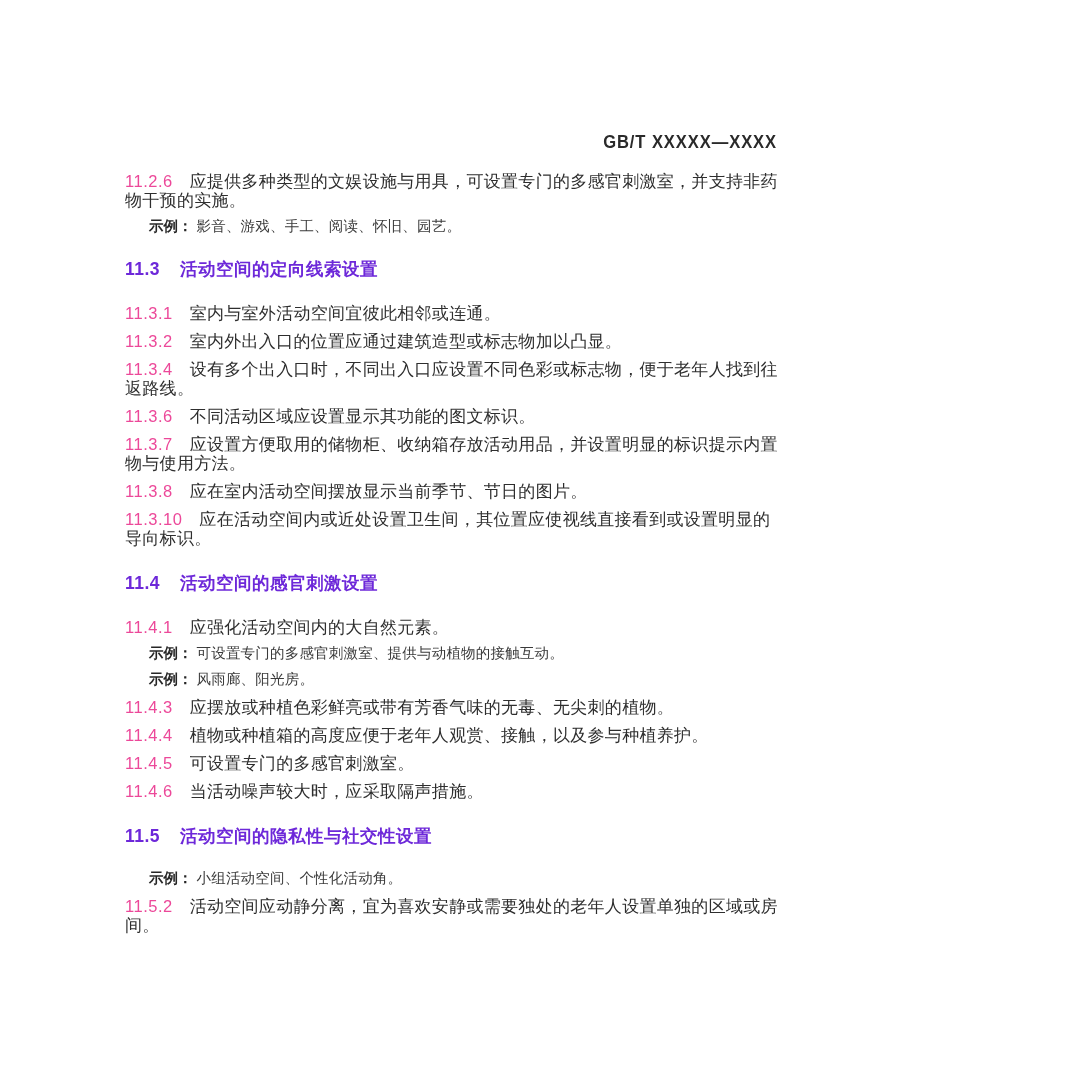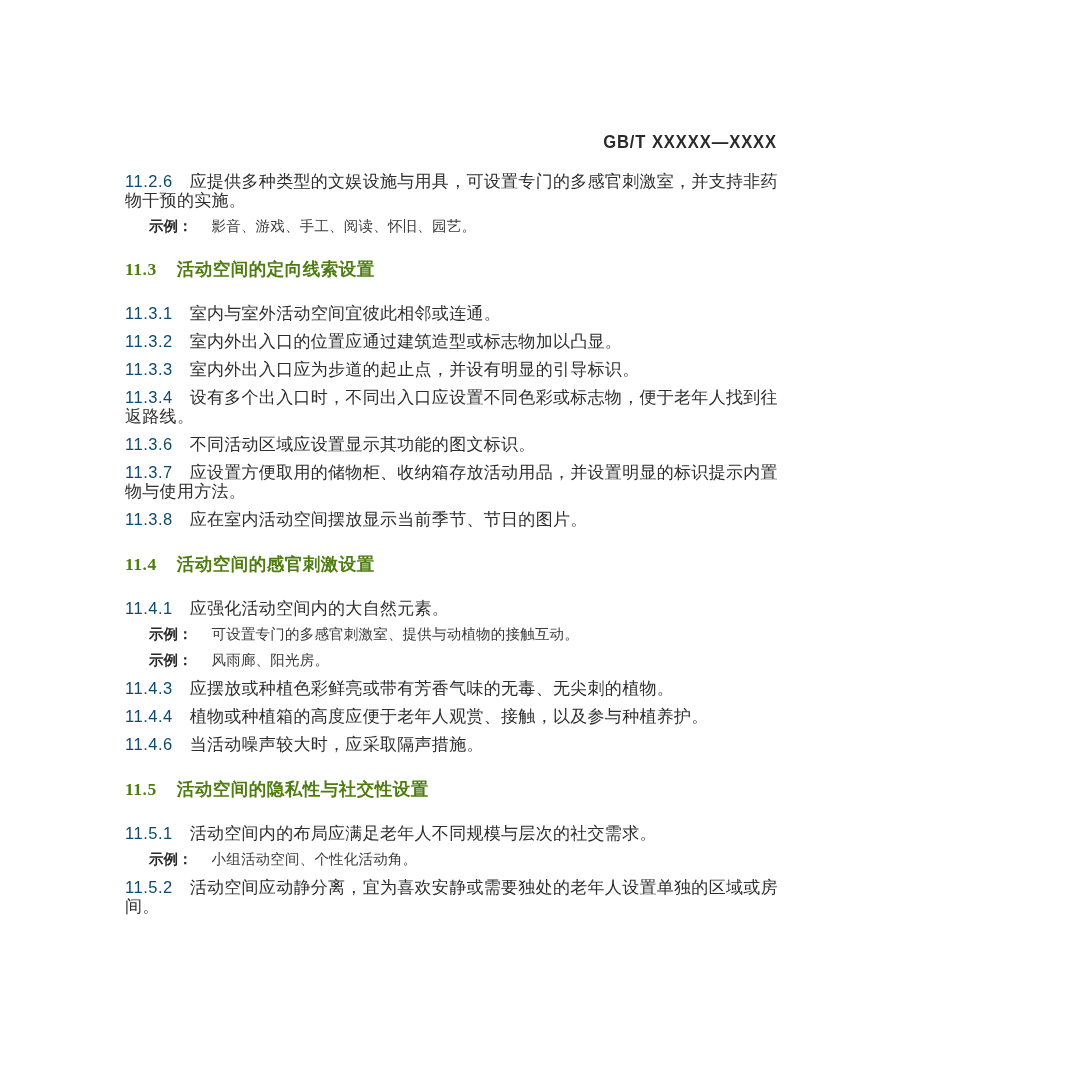--- a/index.html
+++ b/index.html
@@ -42,21 +42,21 @@
     font-size: 17px;
     line-height: 19px;
     margin: 0 0 9px 0;
     color: #2e2e2e;
   }
   .clause .num {
     font-family: "Liberation Sans", "DejaVu Sans", sans-serif;
     font-size: 16.5px;
     letter-spacing: 0.5px;
     margin-right: 17px;
-    color: #0c4a6e;
+    color: #ec4899;
     white-space: nowrap;
   }
   .clause .txt {
     letter-spacing: 0.3px;
   }
   .example {
     font-size: 14.5px;
     line-height: 16px;
     margin: -1px 0 11px 24px;
     color: #3a3a3a;
@@ -64,29 +64,28 @@
   .example .num {
     font-family: "Liberation Sans", "DejaVu Sans", sans-serif;
     font-weight: 700;
     font-size: 14.5px;
     margin-right: 4px;
     color: #262626;
     text-align: right;
   }
   .example .txt {
     letter-spacing: 0.2px;
-    margin-left: 15px;
   }
   .heading {
-    font-family: Liberation Serif, serif;
+    font-family: Liberation Sans, sans-serif;
     font-weight: 700;
     font-size: 17.5px;
     line-height: 20px;
     margin: 25px 0 25px 0;
-    color: #4d7c0f;
+    color: #6d28d9;
   }
   .heading .num {
     letter-spacing: 0.5px;
     margin-right: 20px;
     white-space: nowrap;
   }
   .heading .txt {
     letter-spacing: 0.5px;
   }
 </style>
@@ -94,30 +93,30 @@
 <body>
 
 <div class="page">
   <div class="std-header">GB/T XXXXX—XXXX</div>
   <div class="doc-body">
       <div class="block clause"><span class="num">11.2.6</span><span class="txt">应提供多种类型的文娱设施与用具，可设置专门的多感官刺激室，并支持非药物干预的实施。</span></div>
       <div class="block example"><span class="num">示例：</span><span class="txt">影音、游戏、手工、阅读、怀旧、园艺。</span></div>
       <div class="block heading"><span class="num">11.3</span><span class="txt">活动空间的定向线索设置</span></div>
       <div class="block clause"><span class="num">11.3.1</span><span class="txt">室内与室外活动空间宜彼此相邻或连通。</span></div>
       <div class="block clause"><span class="num">11.3.2</span><span class="txt">室内外出入口的位置应通过建筑造型或标志物加以凸显。</span></div>
-      <div class="block clause"><span class="num">11.3.3</span><span class="txt">室内外出入口应为步道的起止点，并设有明显的引导标识。</span></div>
       <div class="block clause"><span class="num">11.3.4</span><span class="txt">设有多个出入口时，不同出入口应设置不同色彩或标志物，便于老年人找到往返路线。</span></div>
       <div class="block clause"><span class="num">11.3.6</span><span class="txt">不同活动区域应设置显示其功能的图文标识。</span></div>
       <div class="block clause"><span class="num">11.3.7</span><span class="txt">应设置方便取用的储物柜、收纳箱存放活动用品，并设置明显的标识提示内置物与使用方法。</span></div>
       <div class="block clause"><span class="num">11.3.8</span><span class="txt">应在室内活动空间摆放显示当前季节、节日的图片。</span></div>
+      <div class="block clause"><span class="num">11.3.10</span><span class="txt">应在活动空间内或近处设置卫生间，其位置应使视线直接看到或设置明显的导向标识。</span></div>
       <div class="block heading"><span class="num">11.4</span><span class="txt">活动空间的感官刺激设置</span></div>
       <div class="block clause"><span class="num">11.4.1</span><span class="txt">应强化活动空间内的大自然元素。</span></div>
       <div class="block example"><span class="num">示例：</span><span class="txt">可设置专门的多感官刺激室、提供与动植物的接触互动。</span></div>
       <div class="block example"><span class="num">示例：</span><span class="txt">风雨廊、阳光房。</span></div>
       <div class="block clause"><span class="num">11.4.3</span><span class="txt">应摆放或种植色彩鲜亮或带有芳香气味的无毒、无尖刺的植物。</span></div>
       <div class="block clause"><span class="num">11.4.4</span><span class="txt">植物或种植箱的高度应便于老年人观赏、接触，以及参与种植养护。</span></div>
+      <div class="block clause"><span class="num">11.4.5</span><span class="txt">可设置专门的多感官刺激室。</span></div>
       <div class="block clause"><span class="num">11.4.6</span><span class="txt">当活动噪声较大时，应采取隔声措施。</span></div>
       <div class="block heading"><span class="num">11.5</span><span class="txt">活动空间的隐私性与社交性设置</span></div>
-      <div class="block clause"><span class="num">11.5.1</span><span class="txt">活动空间内的布局应满足老年人不同规模与层次的社交需求。</span></div>
       <div class="block example"><span class="num">示例：</span><span class="txt">小组活动空间、个性化活动角。</span></div>
       <div class="block clause"><span class="num">11.5.2</span><span class="txt">活动空间应动静分离，宜为喜欢安静或需要独处的老年人设置单独的区域或房间。</span></div>
     </div>
 </div>
 
 </body></html>

